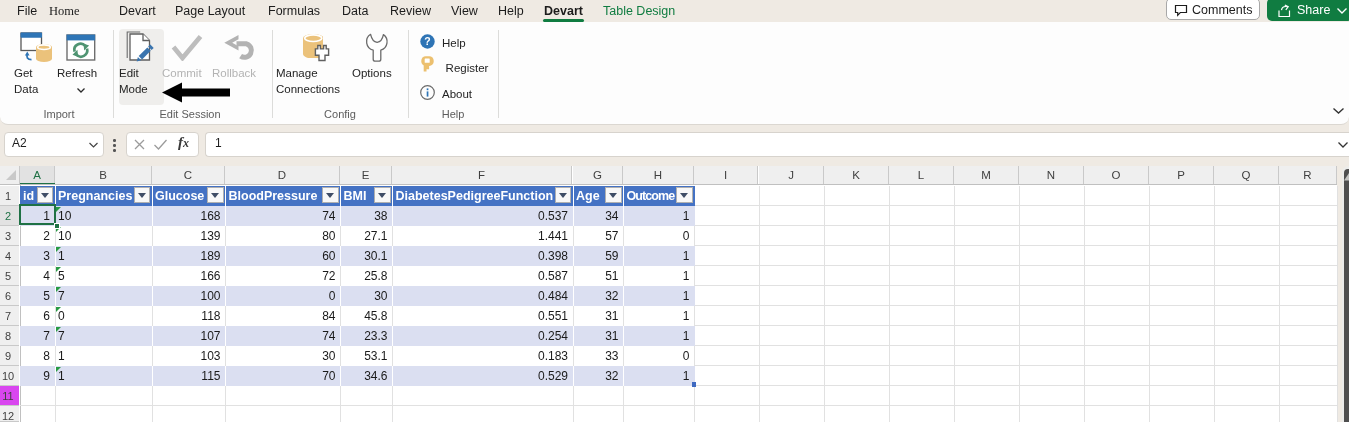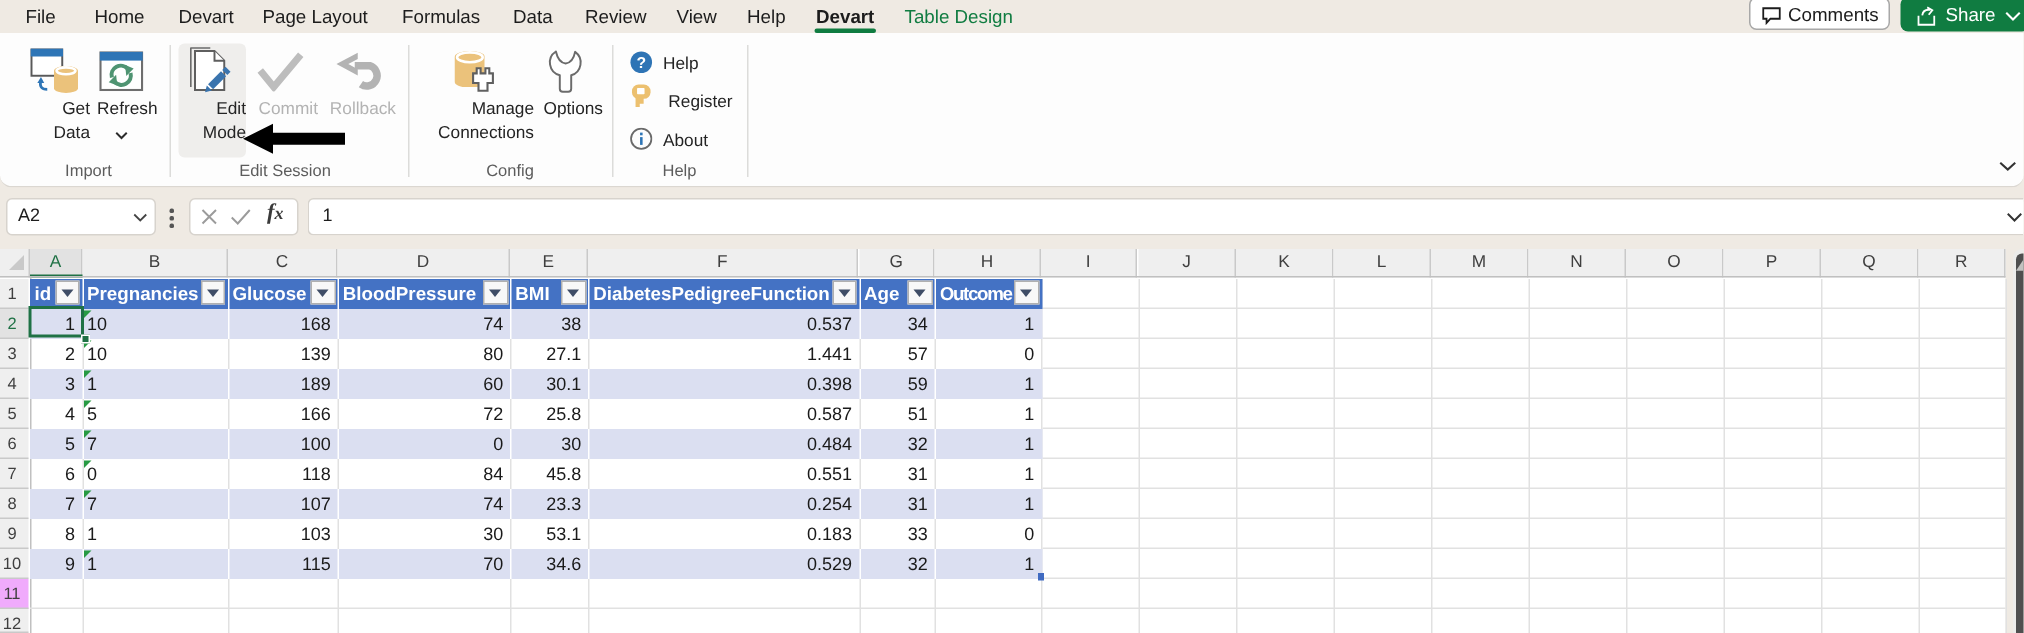--- a/index.html
+++ b/index.html
@@ -1,32 +1,32 @@
 <!DOCTYPE html>
 <html><head><meta charset="utf-8"><style>
 *{margin:0;padding:0;box-sizing:border-box}
 html,body{width:1349px;height:422px;overflow:hidden;background:#efeae3;
  font-family:"Liberation Sans",sans-serif;-webkit-font-smoothing:antialiased}
 .abs{position:absolute}
 .menu{position:absolute;top:0;height:39px;line-height:23px;font-size:12.5px;color:#1c1c1c;white-space:nowrap}
 .glabel{position:absolute;top:107px;height:14px;line-height:14px;font-size:11px;color:#5c5c5c;text-align:center}
-.icn-label{position:absolute;font-size:11.5px;color:#242424;text-align:right;line-height:16px;white-space:nowrap}
+.icn-label{position:absolute;font-size:11.5px;color:#242424;text-align:left;line-height:16px;white-space:nowrap}
 .gsep{position:absolute;top:30px;width:1px;height:88px;background:#dcdcda}
 .cell{position:absolute;font-size:12px;line-height:20px;color:#1a1a1a;white-space:nowrap;overflow:hidden}
 .num{text-align:right}
 .hdrcell{position:absolute;font-size:12.5px;font-weight:bold;color:#fff;line-height:20.5px;white-space:nowrap;overflow:hidden}
 .fbtn{position:absolute;width:16.5px;height:15.5px;background:#f8f8f8;border:1px solid #b0b0b0}
 .fbtn:after{content:"";position:absolute;left:3.2px;top:5px;width:0;height:0;border-left:4.2px solid transparent;border-right:4.2px solid transparent;border-top:5.2px solid #3f4d66}
 .chdr{position:absolute;top:166px;height:19px;font-size:11.5px;color:#3f3f3f;text-align:center;line-height:19px;background:#efefef;border-right:1px solid #c9c9c9}
 .rhdr{position:absolute;left:0;width:19px;height:20px;font-size:11px;color:#3f3f3f;text-align:center;line-height:20px;background:#efefef;border-bottom:1px solid #c9c9c9;padding-right:3px}
 .tri{position:absolute;width:0;height:0;border-left:5.5px solid #279a43;border-bottom:5.5px solid transparent}
 </style></head><body>
 <div class="abs" style="left:0;top:22px;width:1349px;height:103px;background:#fdfdfd;border-bottom:1px solid #dbd7d1;border-radius:0 0 8px 8px"></div>
 <div class="menu" style="left:17px;">File</div>
-<div class="menu" style="left:63px;">Home</div>
+<div class="menu" style="left:49px;font-family:Liberation Serif, serif;">Home</div>
 <div class="menu" style="left:119px;">Devart</div>
 <div class="menu" style="left:175px;">Page Layout</div>
 <div class="menu" style="left:268px;">Formulas</div>
 <div class="menu" style="left:342px;">Data</div>
 <div class="menu" style="left:390px;">Review</div>
 <div class="menu" style="left:451px;">View</div>
 <div class="menu" style="left:498px;">Help</div>
 <div class="menu" style="left:544px;font-weight:bold;">Devart</div>
 <div class="menu" style="left:603px;color:#107c41;">Table Design</div>
 <div class="abs" style="left:543px;top:19px;width:41px;height:2.5px;background:#107c41;border-radius:2px"></div>
@@ -183,21 +183,21 @@
 <div class="rhdr" style="top:186px;height:20px;background:#efefef;color:#3f3f3f">1</div>
 <div class="rhdr" style="top:206px;height:20px;background:#e2e2e2;color:#1f7145">2</div>
 <div class="rhdr" style="top:226px;height:20px;background:#efefef;color:#3f3f3f">3</div>
 <div class="rhdr" style="top:246px;height:20px;background:#efefef;color:#3f3f3f">4</div>
 <div class="rhdr" style="top:266px;height:20px;background:#efefef;color:#3f3f3f">5</div>
 <div class="rhdr" style="top:286px;height:20px;background:#efefef;color:#3f3f3f">6</div>
 <div class="rhdr" style="top:306px;height:20px;background:#efefef;color:#3f3f3f">7</div>
 <div class="rhdr" style="top:326px;height:20px;background:#efefef;color:#3f3f3f">8</div>
 <div class="rhdr" style="top:346px;height:20px;background:#efefef;color:#3f3f3f">9</div>
 <div class="rhdr" style="top:366px;height:20px;background:#efefef;color:#3f3f3f">10</div>
-<div class="rhdr" style="top:386px;height:20px;background:#f0abfc;color:#3f3f3f">11</div>
+<div class="rhdr" style="top:386px;height:20px;background:#d946ef;color:#3f3f3f">11</div>
 <div class="rhdr" style="top:406px;height:16px;background:#efefef;color:#3f3f3f">12</div>
 <div class="abs" style="left:20px;top:185px;width:1px;height:237px;background:#c0c0c0"></div>
 <div class="abs" style="left:55px;top:386px;width:1px;height:36px;background:#e1e1e1"></div>
 <div class="abs" style="left:152px;top:386px;width:1px;height:36px;background:#e1e1e1"></div>
 <div class="abs" style="left:225px;top:386px;width:1px;height:36px;background:#e1e1e1"></div>
 <div class="abs" style="left:340px;top:386px;width:1px;height:36px;background:#e1e1e1"></div>
 <div class="abs" style="left:392px;top:386px;width:1px;height:36px;background:#e1e1e1"></div>
 <div class="abs" style="left:573px;top:386px;width:1px;height:36px;background:#e1e1e1"></div>
 <div class="abs" style="left:623px;top:386px;width:1px;height:36px;background:#e1e1e1"></div>
 <div class="abs" style="left:694px;top:186px;width:1px;height:236px;background:#e1e1e1"></div>

